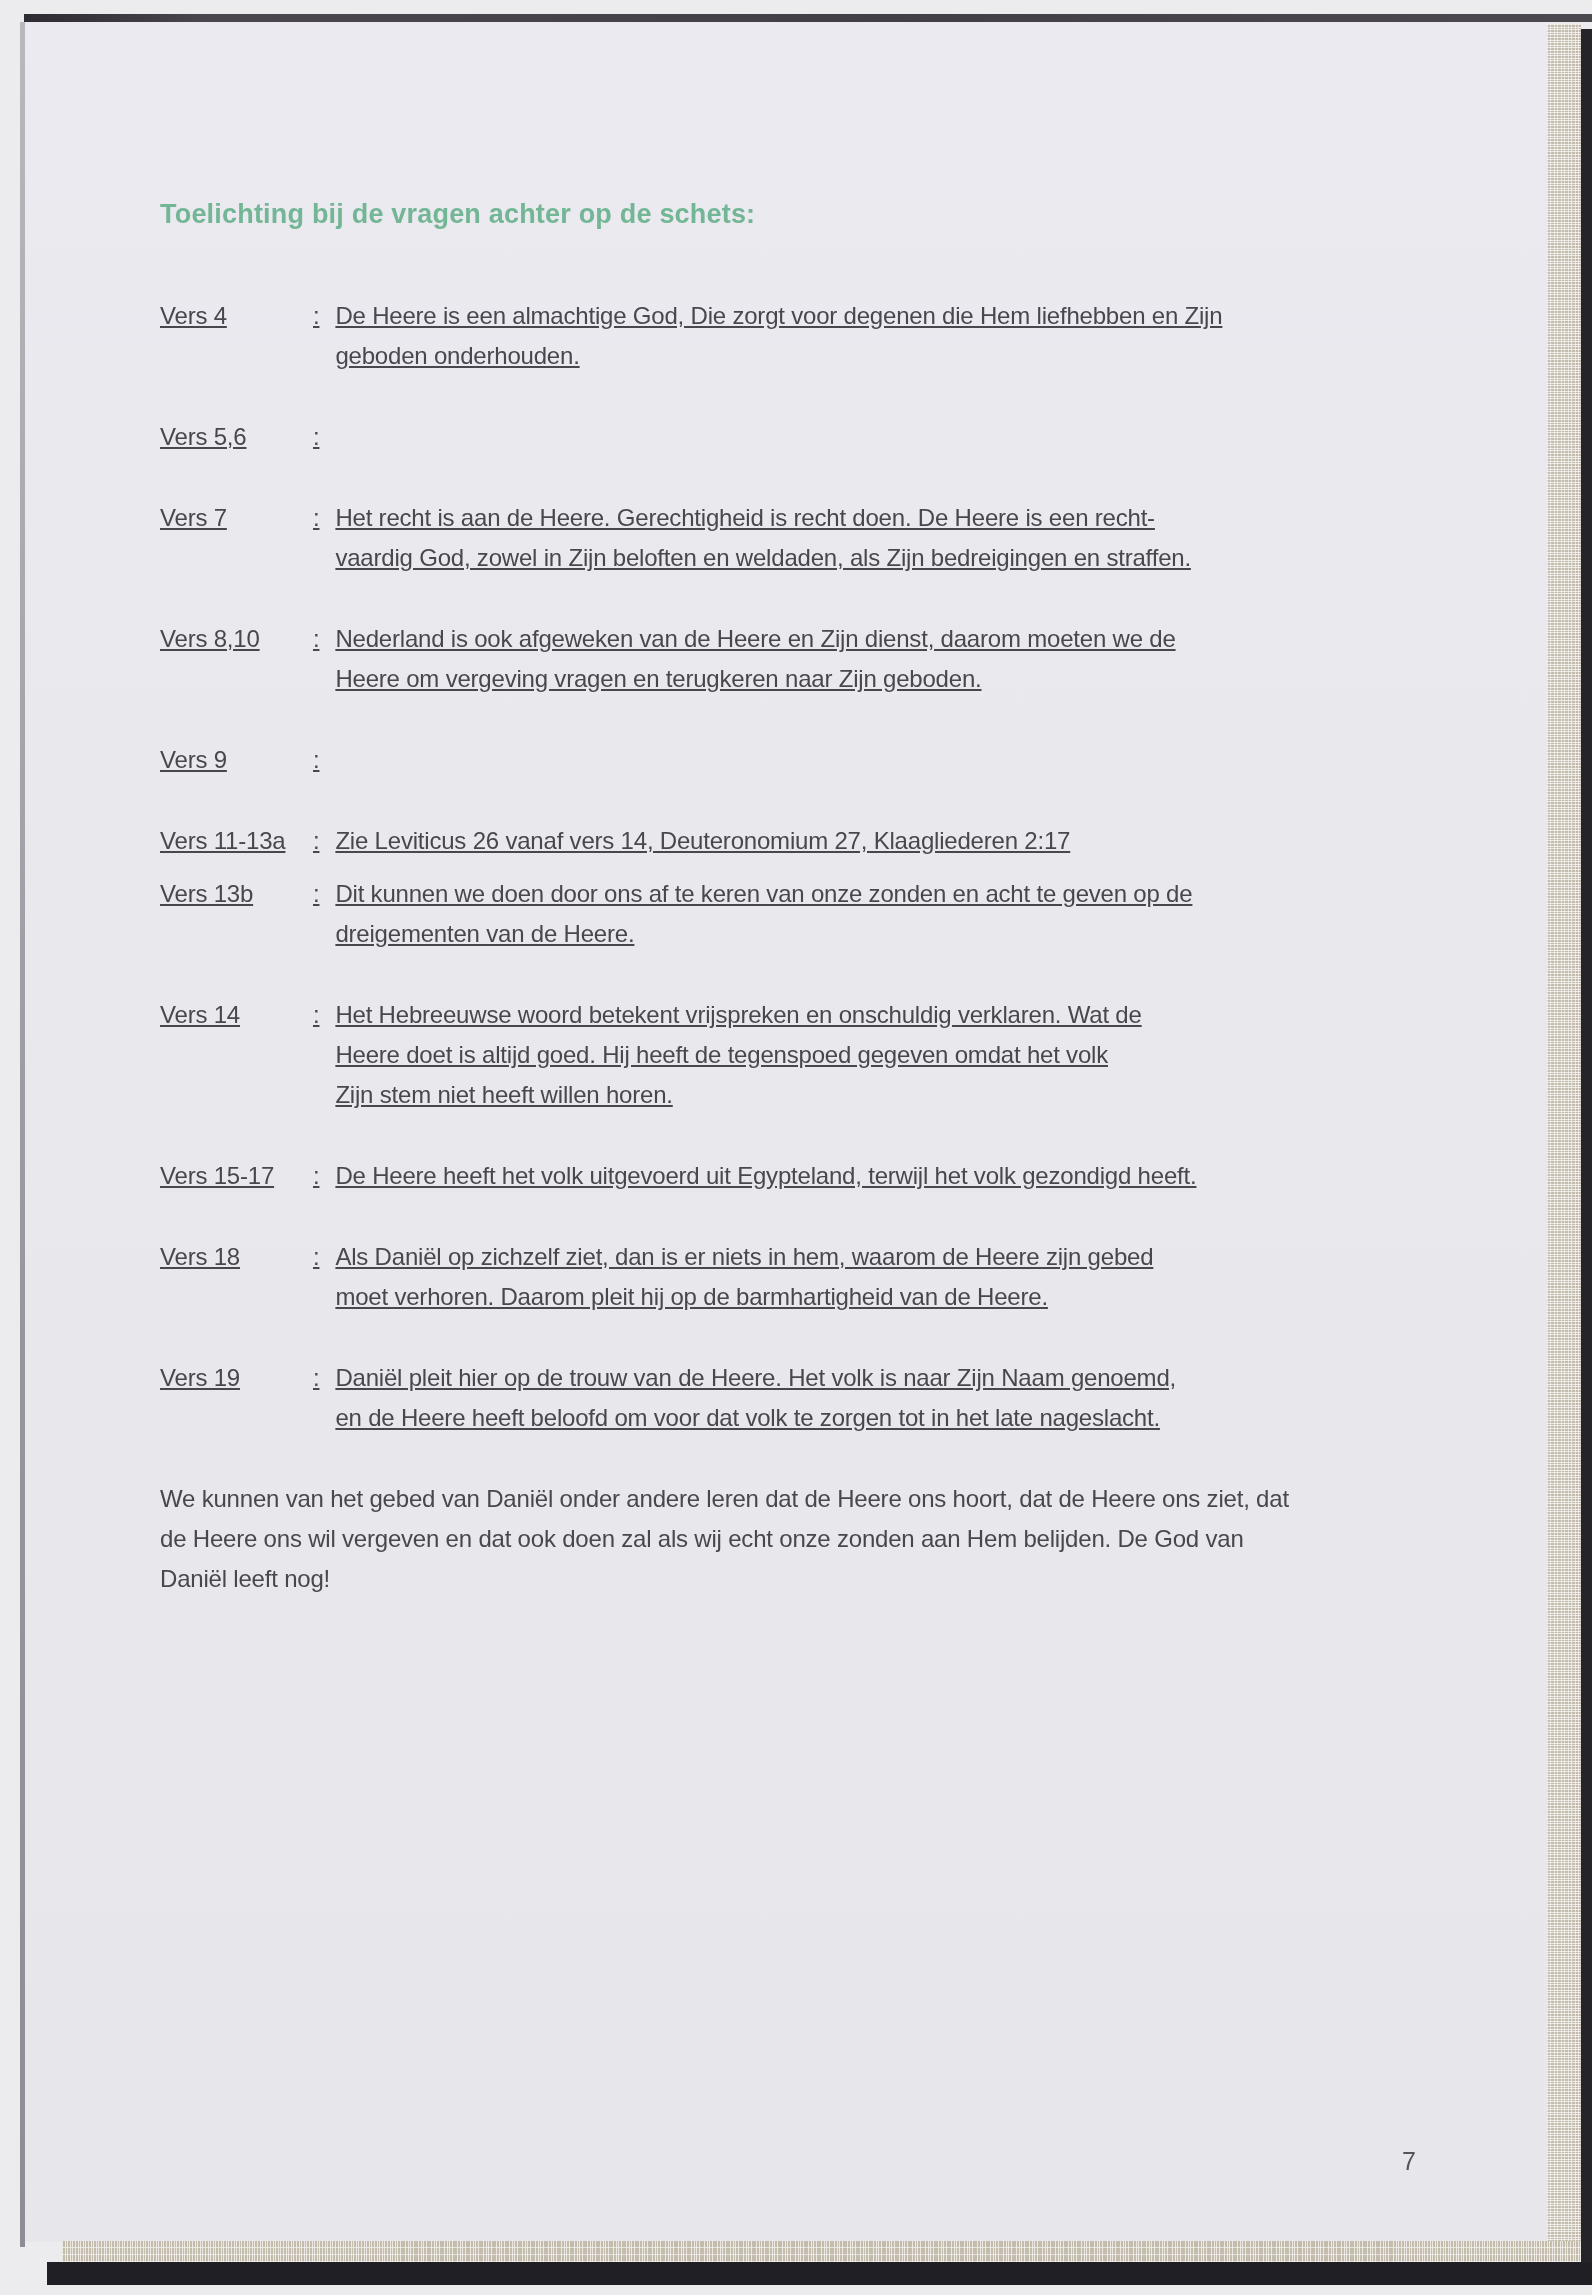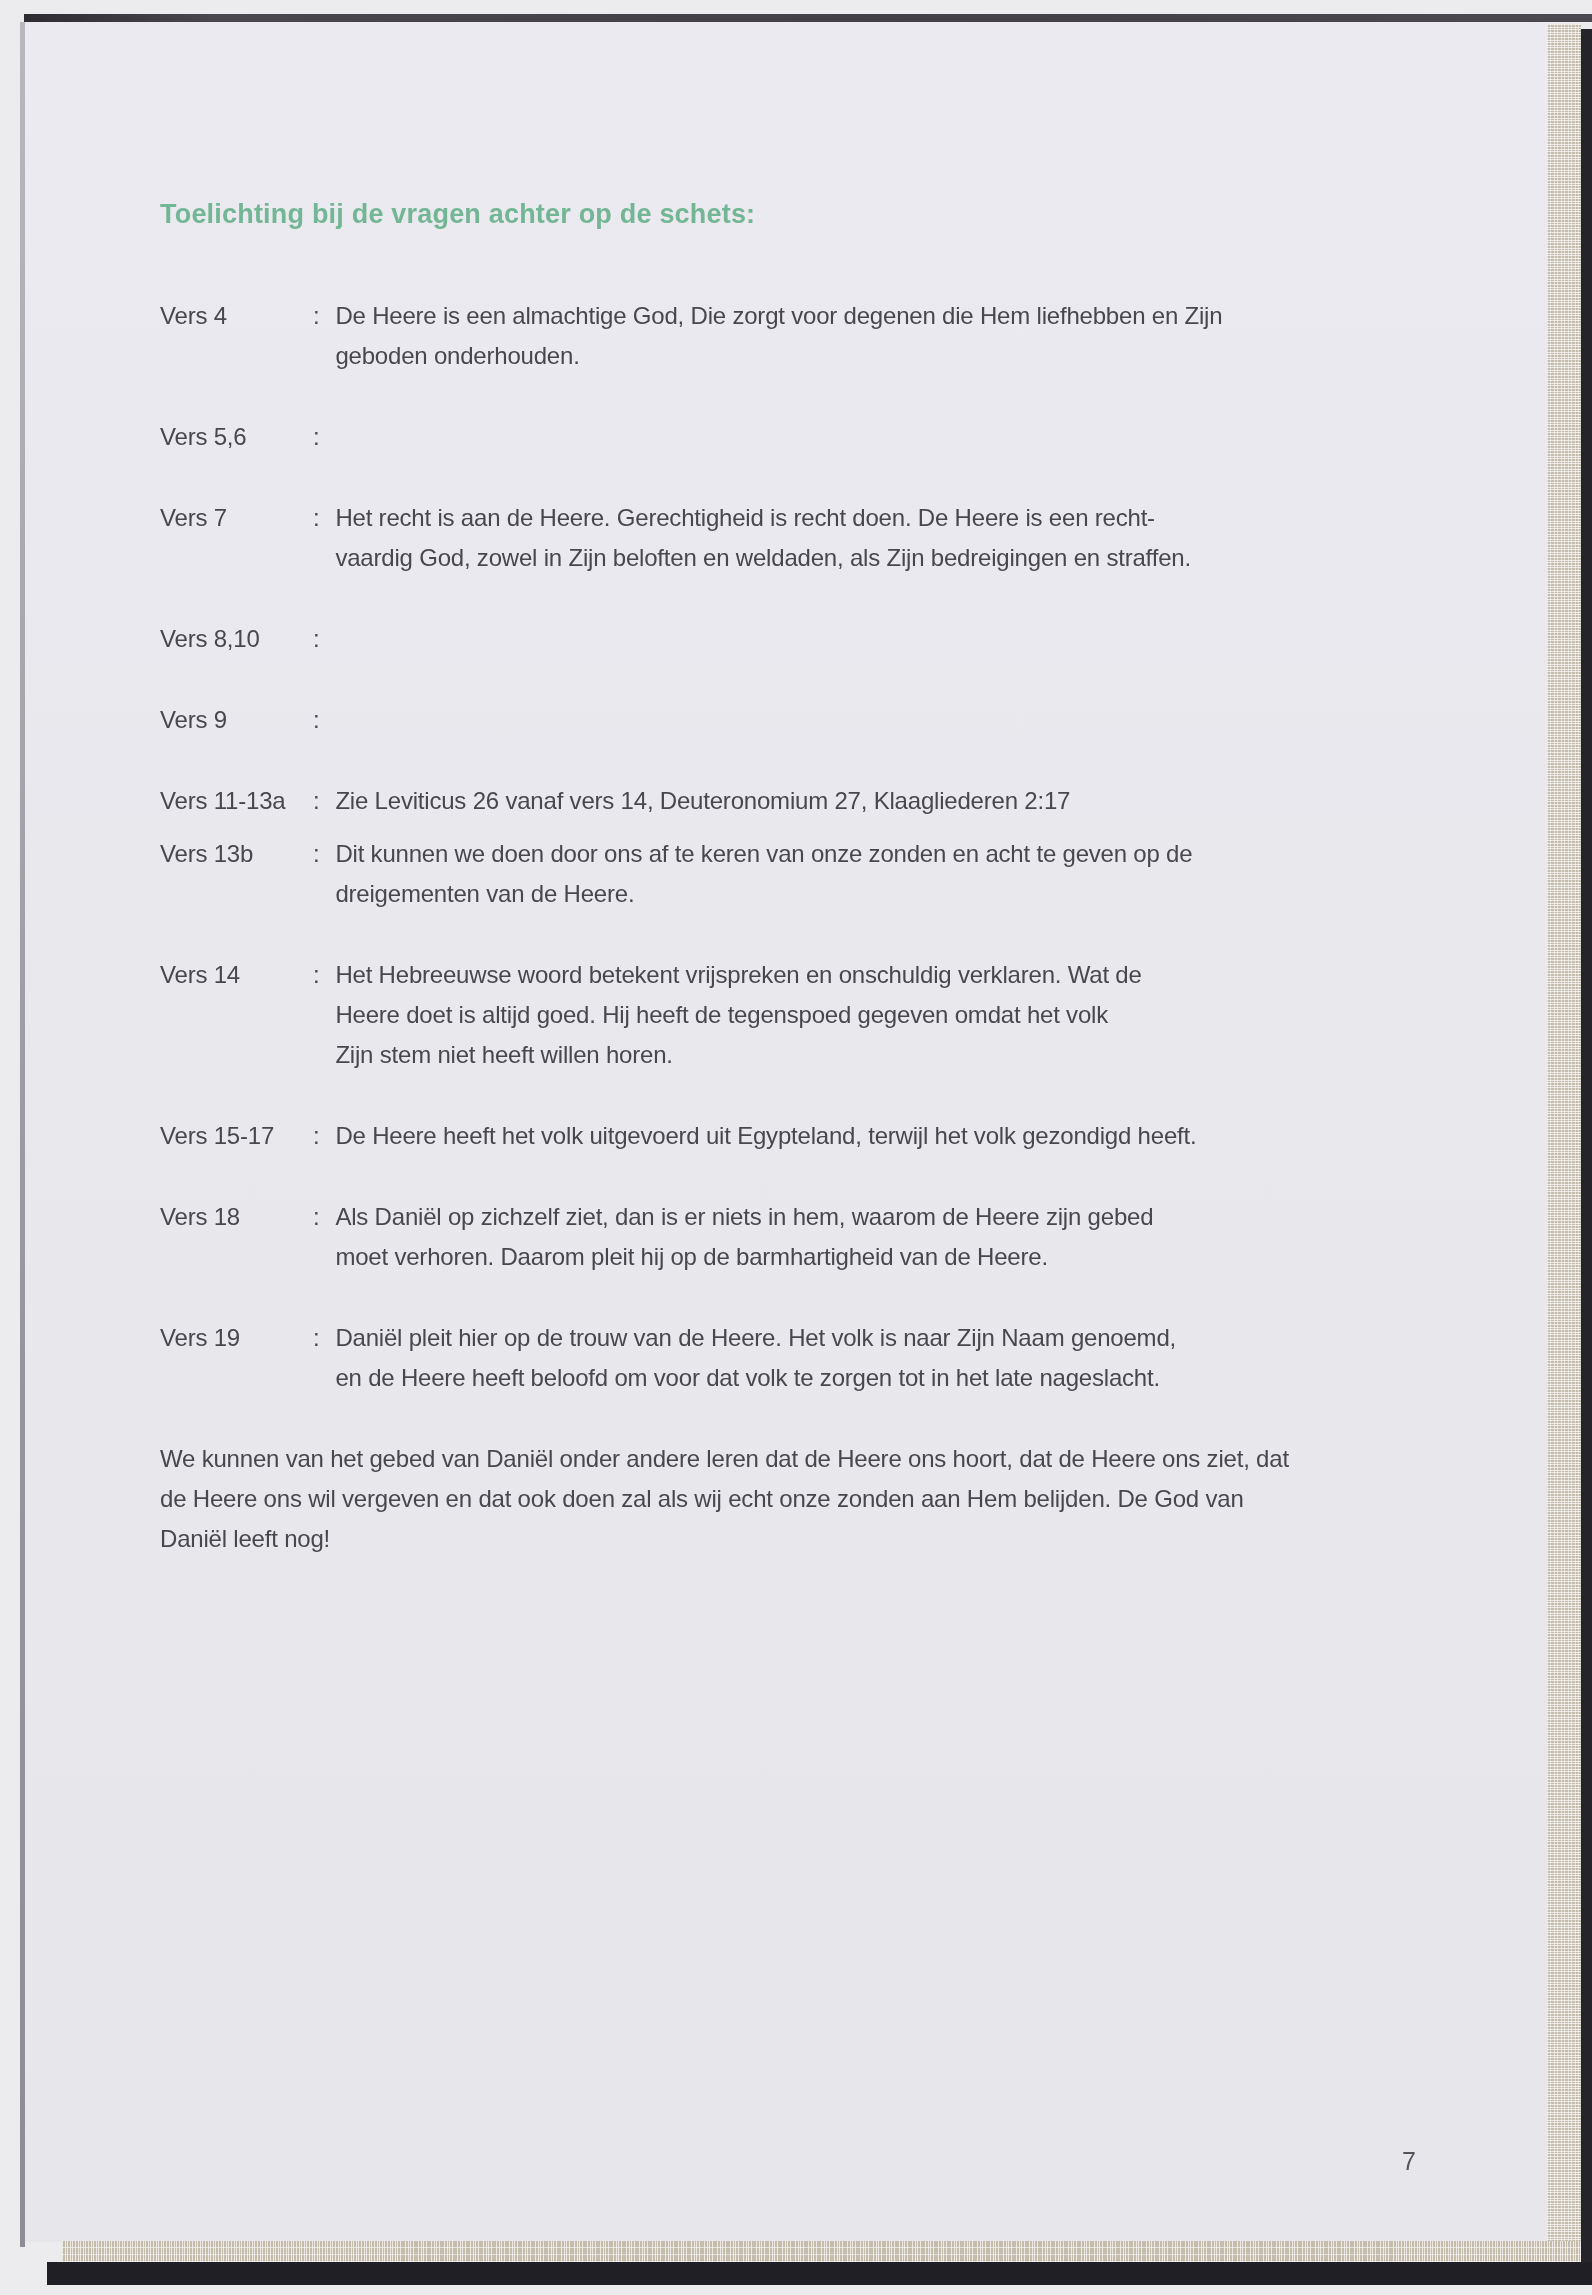--- a/index.html
+++ b/index.html
@@ -60,20 +60,21 @@
   }
   .content {
     position: absolute; left: 135px; top: 274px; width: 1225px;
     color: #48474e;
     font-size: 24px; line-height: 40px; letter-spacing: -0.2px;
   }
   .entry {
     display: grid;
     grid-template-columns: 153px 22.4px 1fr;
     margin-bottom: 41px;
+    text-decoration: underline;
   }
   .entry.tight-below { margin-bottom: 13px; }
   .entry-label { white-space: nowrap; }
   .entry-sep { text-align: left; }
   .entry-text { white-space: pre-line; }
   .closing {
     margin: 41px 0 13px 0; white-space: pre-line;
   }
   .page-number {
     position: absolute; left: 1377px; top: 2125px;
@@ -105,20 +106,22 @@
   </div>
           <div class="entry">
     <div class="entry-label">Vers 7</div>
     <div class="entry-sep">:</div>
     <div class="entry-text">Het recht is aan de Heere. Gerechtigheid is recht doen. De Heere is een recht-
 vaardig God, zowel in Zijn beloften en weldaden, als Zijn bedreigingen en straffen.</div>
   </div>
           <div class="entry">
     <div class="entry-label">Vers 8,10</div>
     <div class="entry-sep">:</div>
+    <div class="entry-text">Nederland is ook afgeweken van de Heere en Zijn dienst, daarom moeten we de
+Heere om vergeving vragen en terugkeren naar Zijn geboden.</div>
   </div>
           <div class="entry">
     <div class="entry-label">Vers 9</div>
     <div class="entry-sep">:</div>
   </div>
           <div class="entry tight-below">
     <div class="entry-label">Vers 11-13a</div>
     <div class="entry-sep">:</div>
     <div class="entry-text">Zie Leviticus 26 vanaf vers 14, Deuteronomium 27, Klaagliederen 2:17</div>
   </div>

